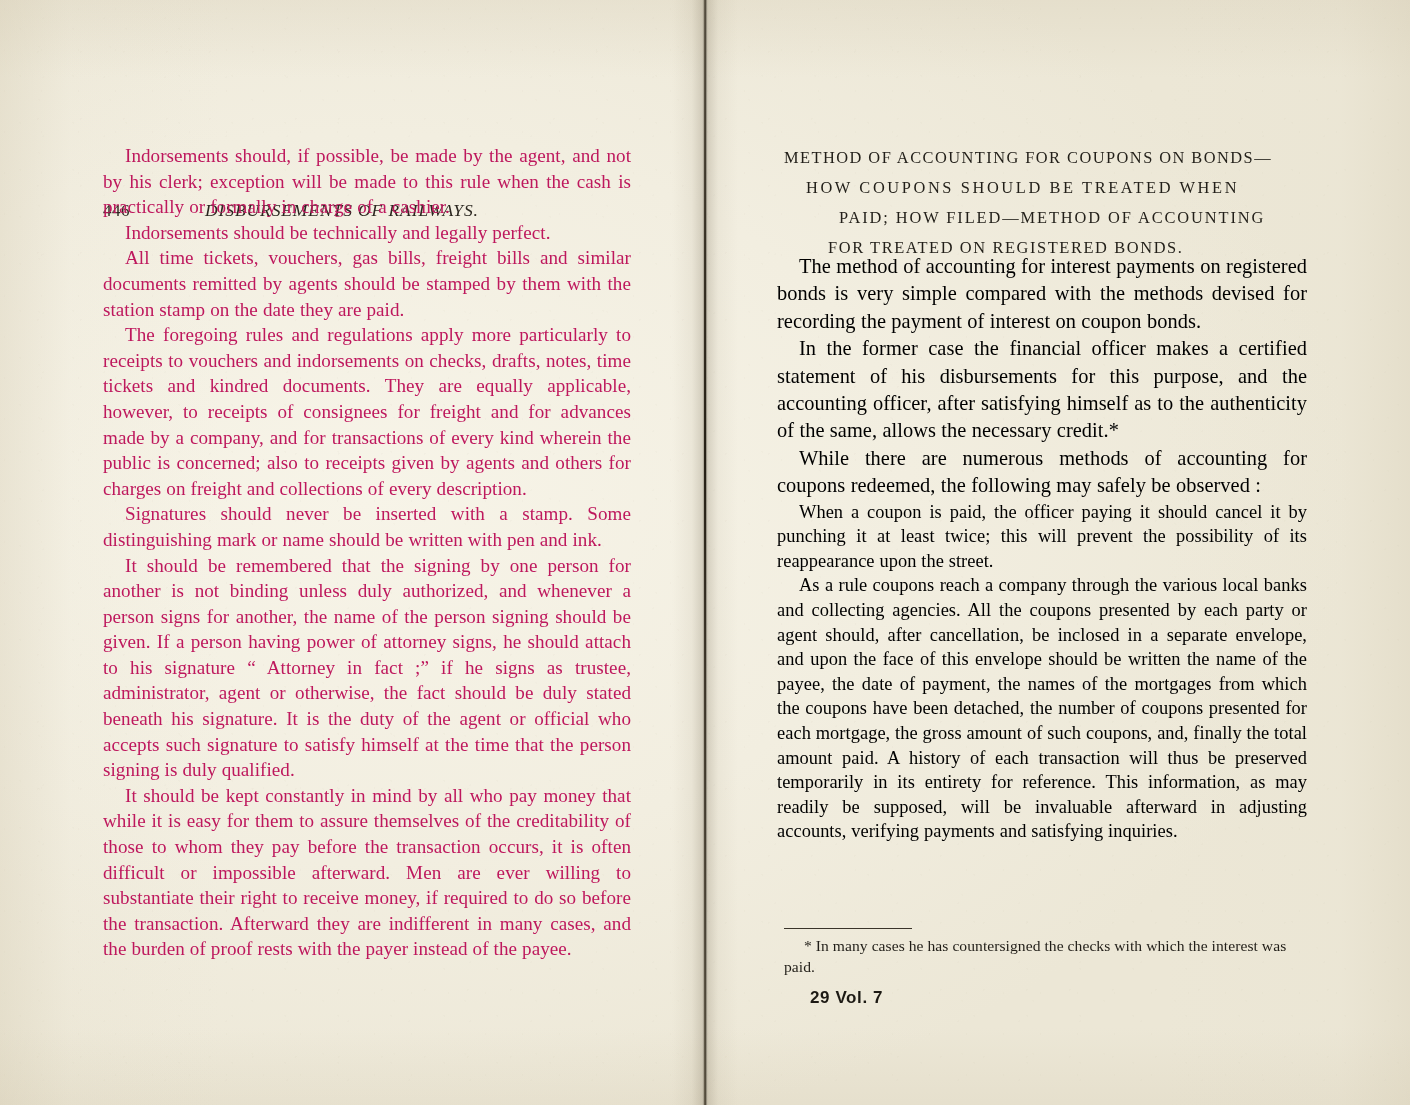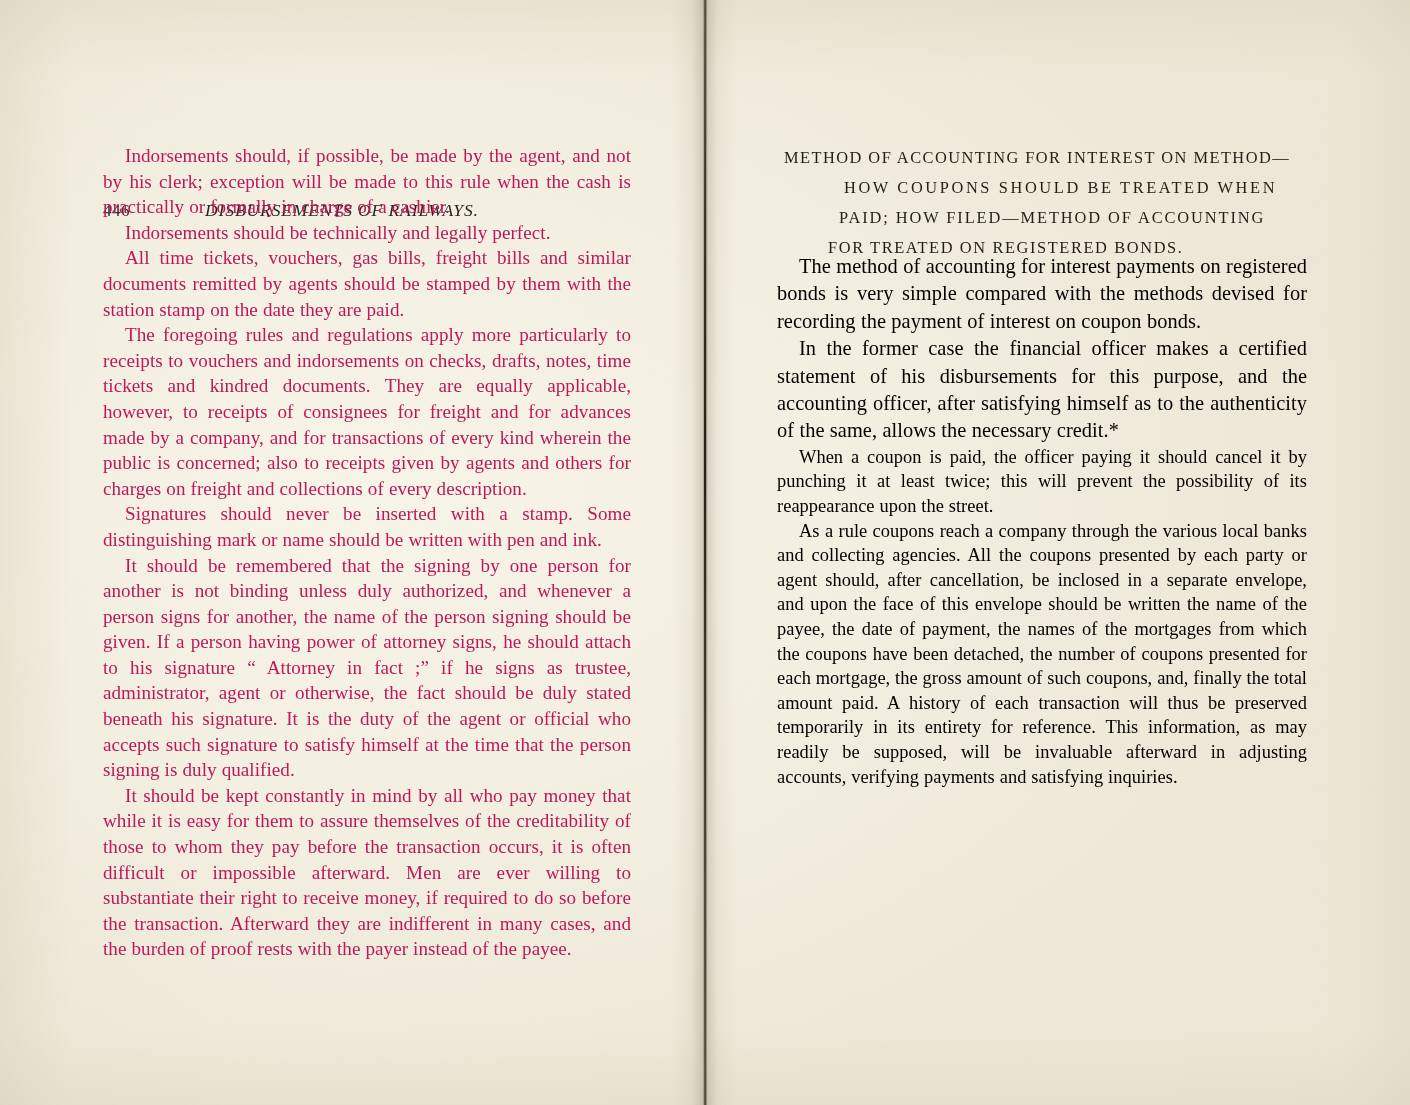--- a/index.html
+++ b/index.html
@@ -166,21 +166,21 @@
     letter-spacing: 1.45px;
     line-height: 30px;
     color: #221f19;
     text-align: justify;
   }
   .chapter-head .ch-line {
     display: block;
     white-space: nowrap;
   }
   .chapter-head .ch-line.l1 { text-align: left; margin-left: 0; }
-  .chapter-head .ch-line.l2 { margin-left: 60px; letter-spacing: 2.6px; }
+  .chapter-head .ch-line.l2 { margin-left: 22px; letter-spacing: 2.6px; }
   .chapter-head .ch-line.l3 { margin-left: 55px; letter-spacing: 1.9px; }
   .chapter-head .ch-line.l4 { margin-left: 44px; letter-spacing: 1.6px; }
 
   .chapter-body {
     position: absolute;
     left: 777px;
     top: 253px;
     width: 530px;
   }
 
@@ -248,30 +248,36 @@
   <div class="page page-right">
 
     <div class="running-head rh-right">
       
       
     </div>
 
   </div>
 
   <div class="chapter-head inky">
-    <span class="ch-line l1">METHOD OF ACCOUNTING FOR INTEREST ON METHOD—</span>
+    <span class="ch-line l1">METHOD OF ACCOUNTING FOR COUPONS ON BONDS—</span>
     <span class="ch-line l2">HOW COUPONS SHOULD BE TREATED WHEN</span>
     <span class="ch-line l3">PAID; HOW FILED—METHOD OF ACCOUNTING</span>
     <span class="ch-line l4">FOR TREATED ON REGISTERED BONDS.</span>
   </div>
 
   <div class="chapter-body">
     <p class="body lead inky">The method of accounting for interest payments on registered bonds is very simple compared with the methods devised for recording the payment of interest on coupon bonds.</p>
     <p class="body lead inky">In the former case the financial officer makes a certified statement of his disbursements for this purpose, and the accounting officer, after satisfying himself as to the authenticity of the same, allows the necessary credit.*</p>
+    <p class="body lead inky">While there are numerous methods of accounting for coupons redeemed, the following may safely be observed :</p>
     <p class="body small inky">When a coupon is paid, the officer paying it should cancel it by punching it at least twice; this will prevent the possibility of its reappearance upon the street.</p>
     <p class="body small inky">As a rule coupons reach a company through the various local banks and collecting agencies.  All the coupons presented by each party or agent should, after cancellation, be inclosed in a separate envelope, and upon the face of this envelope should be written the name of the payee, the date of payment, the names of the mortgages from which the coupons have been detached, the number of coupons presented for each mortgage, the gross amount of such coupons, and, finally the total amount paid.  A history of each transaction will thus be preserved temporarily in its entirety for reference.  This information, as may readily be supposed, will be invaluable afterward in adjusting accounts, verifying payments and satisfying inquiries.</p>
   </div>
 
+  <div class="footnote-wrap">
+    <div class="footnote-rule"></div>
+    <p class="footnote inky">* In many cases he has countersigned the checks with which the interest was paid.</p>
+    <div class="signature">29  Vol. 7</div>
+  </div>
 
   <div class="gutter"></div>
   <div class="gutter-line"></div>
 
 </div>
 
 </body></html>

